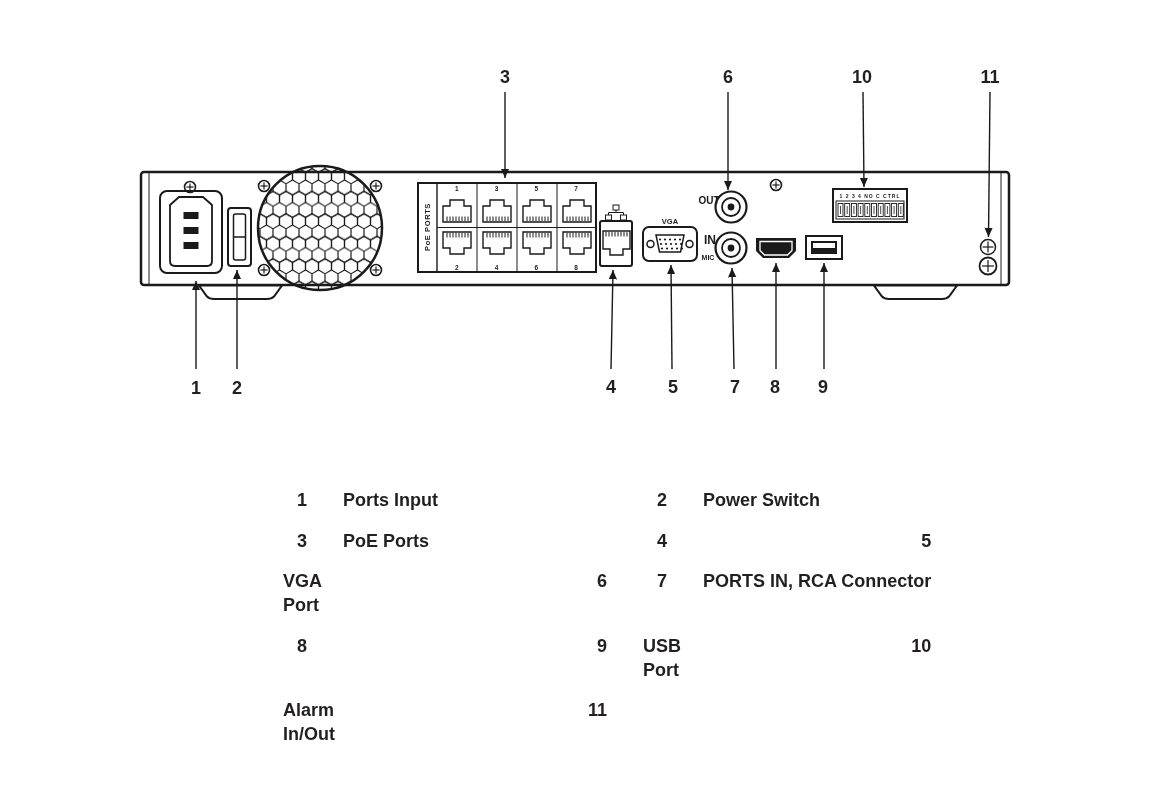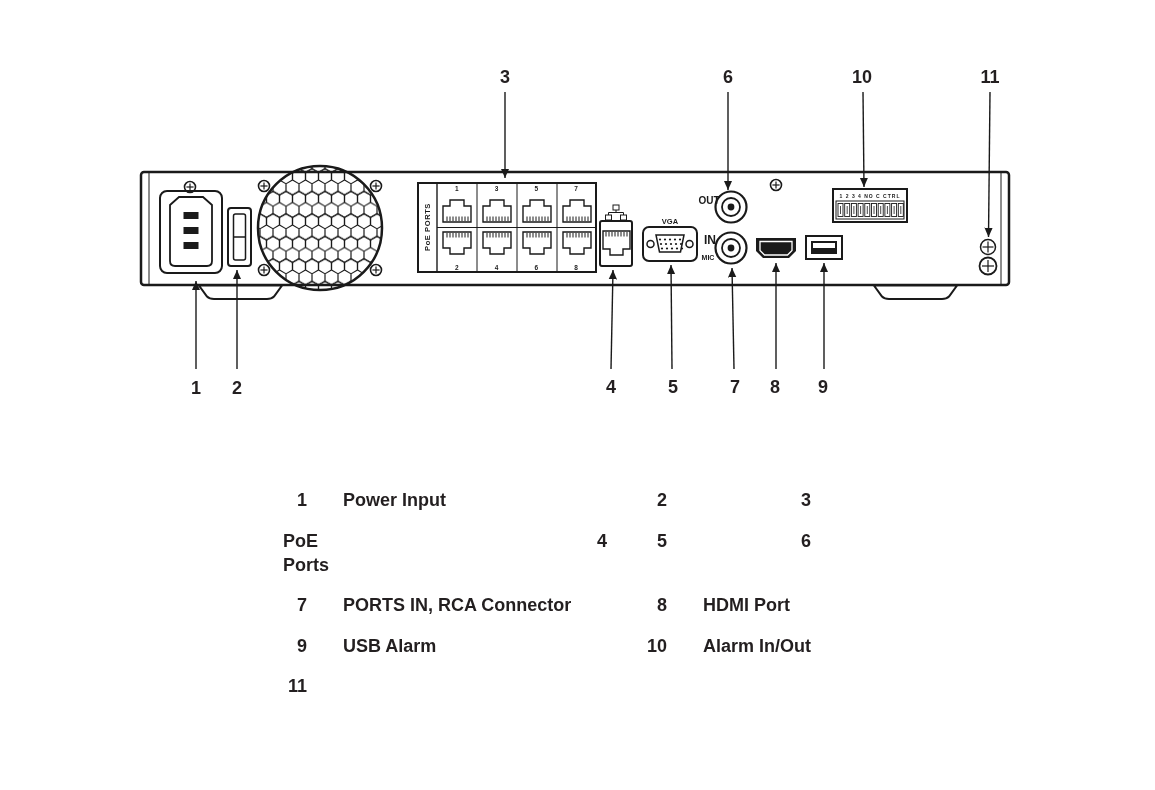--- a/index.html
+++ b/index.html
@@ -241,37 +241,38 @@
   </div>
   <div class="poe-nums bottom">
     <span>2</span>
     <span>4</span>
     <span>6</span>
     <span>8</span>
   </div>
 
   <div class="legend">
     <div class="num">1</div>
-    <div class="label">Power Input</div>
+    <div class="label">Ports Input</div>
     <div class="num">2</div>
+    <div class="label">Power Switch</div>
 
     <div class="num">3</div>
     <div class="label">PoE Ports</div>
     <div class="num">4</div>
 
     <div class="num">5</div>
+    <div class="label">VGA Port</div>
     <div class="num">6</div>
 
     <div class="num">7</div>
     <div class="label">PORTS IN, RCA Connector</div>
     <div class="num">8</div>
-    <div class="label">HDMI Port</div>
 
     <div class="num">9</div>
-    <div class="label">USB Alarm</div>
+    <div class="label">USB Port</div>
     <div class="num">10</div>
     <div class="label">Alarm In/Out</div>
 
     <div class="num">11</div>
     <div class="num"></div>
     <div class="label"></div>
   </div>
 
 </div>
 

